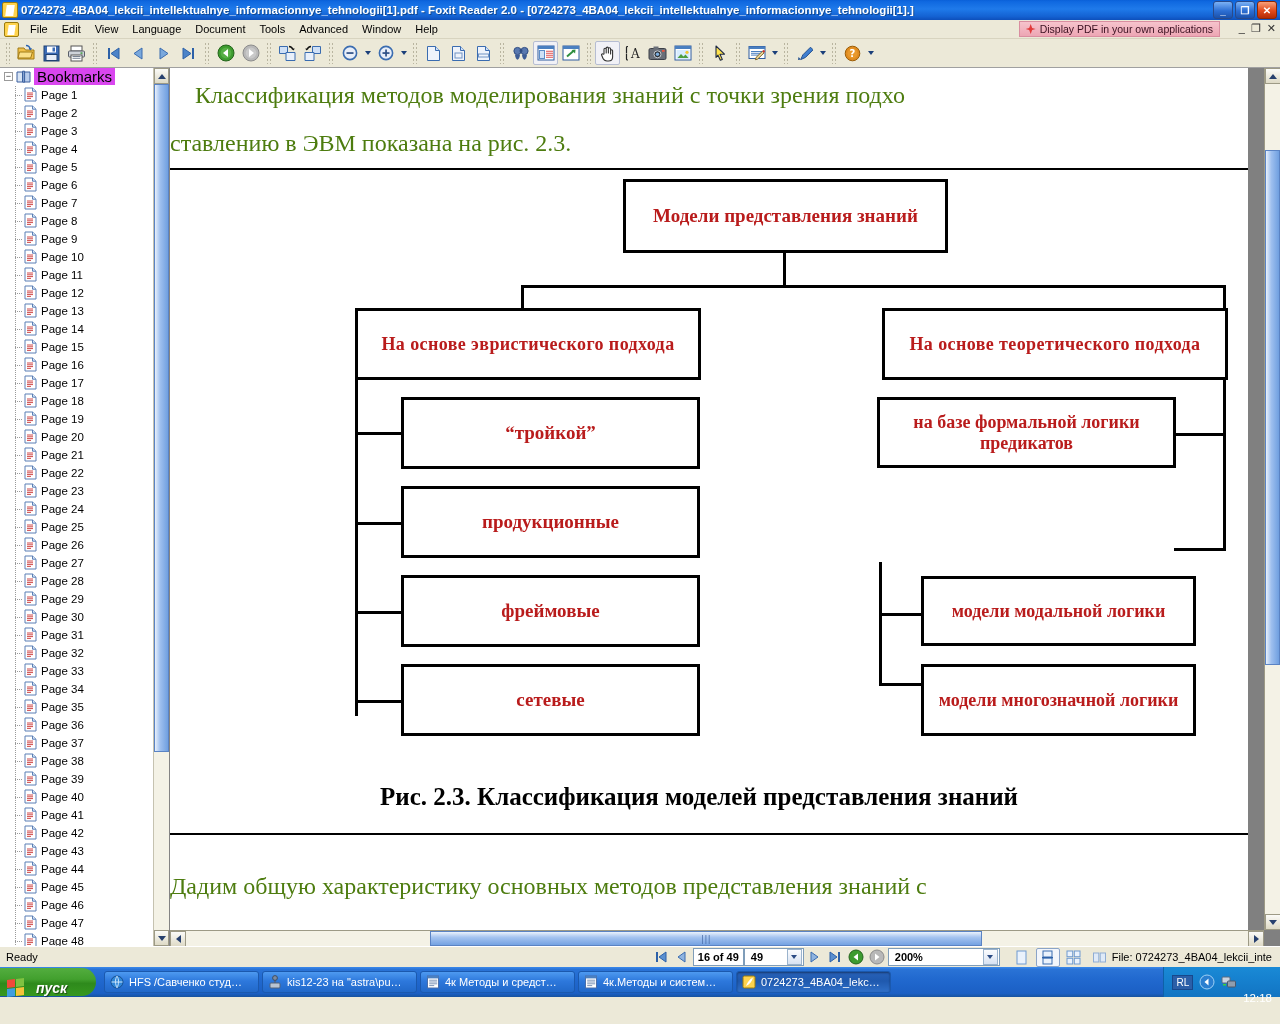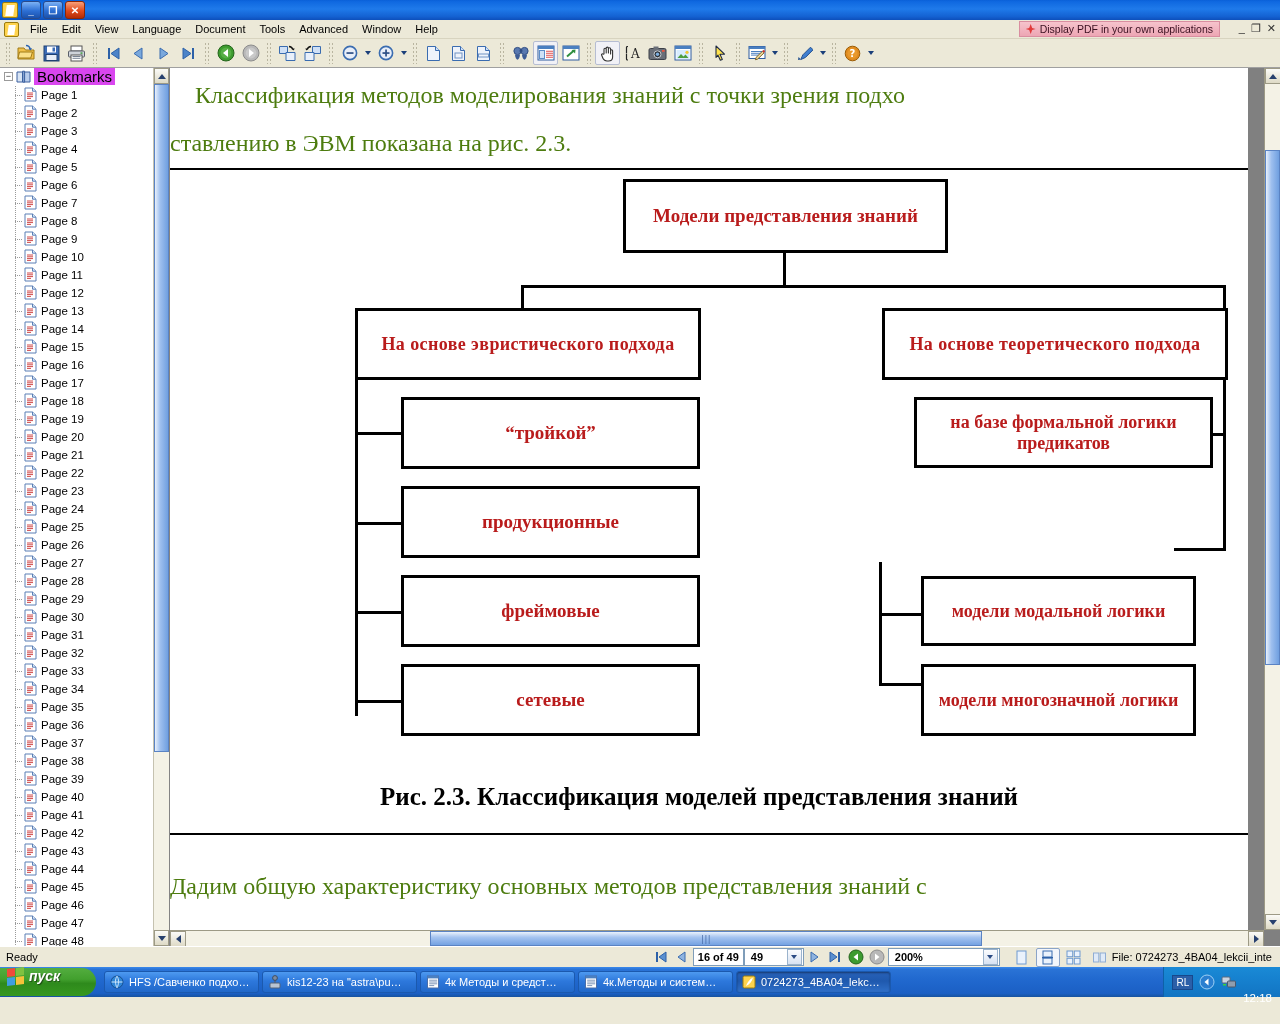--- a/index.html
+++ b/index.html
@@ -200,21 +200,21 @@
   
   .taskbar{
     height:30px; width:1280px;
     background:linear-gradient(to bottom,#3b8aec 0%,#2a73d6 8%,#2169cf 40%,#1b5fc4 88%,#17539f 100%);
     display:flex;align-items:center;
   }
   .startbtn{
     width:96px;height:28px;margin-right:8px;
     background:linear-gradient(to bottom,#53ad3f 0%,#42a02e 40%,#2e8a1c 55%,#37981f 100%);
     border-radius:0 14px 14px 0;
-    display:flex;align-items:flex-start;gap:5px;padding-left:7px;
+    display:flex;align-items:flex-end;gap:12px;padding-left:7px;
     color:#fff;font-weight:bold;font-size:14px;font-style:italic;
     text-shadow:1px 1px 1px rgba(0,0,0,.5);
   }
   .winlogo{ width:17px;height:17px;display:grid;grid-template-columns:1fr 1fr;grid-template-rows:1fr 1fr;gap:1.5px;transform:skewY(-6deg);}
   .winlogo i{display:block;}
   .winlogo i:nth-child(1){background:#f04a3a;}
   .winlogo i:nth-child(2){background:#7fc241;}
   .winlogo i:nth-child(3){background:#3f9ee0;}
   .winlogo i:nth-child(4){background:#f5c23a;}
   .tasks{ display:flex; align-items:center; gap:3px; flex:1 1 auto; overflow:hidden;}
@@ -235,20 +235,21 @@
   }
   .tray .lang{ background:#2b5fa8; padding:1px 3px; font-size:10px; border:1px solid #17488c;}
   .tray .ic{ width:16px;height:16px;}
   .clock{ font-size:11.5px;margin-top:31px; }
 </style>
 </head>
 <body>
 
 <div class="titlebar">
   <div class="tb-icon"></div>
+  <div class="tb-text">0724273_4BA04_lekcii_intellektualnye_informacionnye_tehnologii[1].pdf - Foxit Reader 2.0 - [0724273_4BA04_lekcii_intellektualnye_informacionnye_tehnologii[1].]</div>
   <div class="winbtns">
     <div class="wb">_</div>
     <div class="wb">❐</div>
     <div class="wb close">✕</div>
   </div>
 </div>
 
 <div class="menubar">
   <div class="menu-doc-icon"></div>
   <div class="mi">File</div>
@@ -961,21 +962,21 @@
           <span>фреймовые</span>
         </div>
         <div class="node" style="left:231px;top:496px;width:299px;height:72px;font-size:19px;">
           <span>сетевые</span>
         </div>
 
         <div class="lnk" style="left:1053px;top:212px;width:3px;height:171px;"></div>
         <div class="lnk" style="left:1004px;top:265px;width:52px;height:3px;"></div>
         <div class="lnk" style="left:1004px;top:380px;width:52px;height:3px;"></div>
 
-        <div class="node" style="left:744px;top:229px;width:299px;height:71px;font-size:18px;">
+        <div class="node" style="left:707px;top:229px;width:299px;height:71px;font-size:18px;">
           <span>на базе формальной логики предикатов</span>
         </div>
 
         <div class="lnk" style="left:709px;top:394px;width:3px;height:124px;"></div>
         <div class="lnk" style="left:709px;top:445px;width:44px;height:3px;"></div>
         <div class="lnk" style="left:709px;top:515px;width:44px;height:3px;"></div>
 
         <div class="node" style="left:751px;top:408px;width:275px;height:70px;font-size:18px;">
           <span>модели модальной логики</span>
         </div>
@@ -1115,21 +1116,21 @@
         <i></i>
       </span>
     <span>пуск</span>
   </div>
   <div class="tasks" id="tasks">
       <div class="task">
         <span class="ti"><svg width="14" height="14" viewBox="0 0 14 14">
             <circle cx="7" cy="7" r="6" fill="#2f86d8" stroke="#17508f"></circle>
             <path d="M1.5 7h11M7 1.2c2 2.5 2 8.1 0 11.6M7 1.2c-2 2.5-2 8.1 0 11.6" fill="none" stroke="#cfe6fb"></path>
           </svg></span>
-        <span class="tl">HFS /Савченко подхо…</span>
+        <span class="tl">HFS /Савченко студ…</span>
       </div>
       <div class="task">
         <span class="ti"><svg width="14" height="14" viewBox="0 0 14 14">
             <rect x="2" y="8" width="10" height="5" rx="1" fill="#b9c4d2" stroke="#53627a"></rect>
             <path d="M7 8V4" stroke="#53627a" stroke-width="1.4"></path>
             <circle cx="7" cy="3" r="2.4" fill="#7d8ca0" stroke="#3f4d62"></circle>
           </svg></span>
         <span class="tl">kis12-23 на "astra\pu…</span>
       </div>
       <div class="task">

